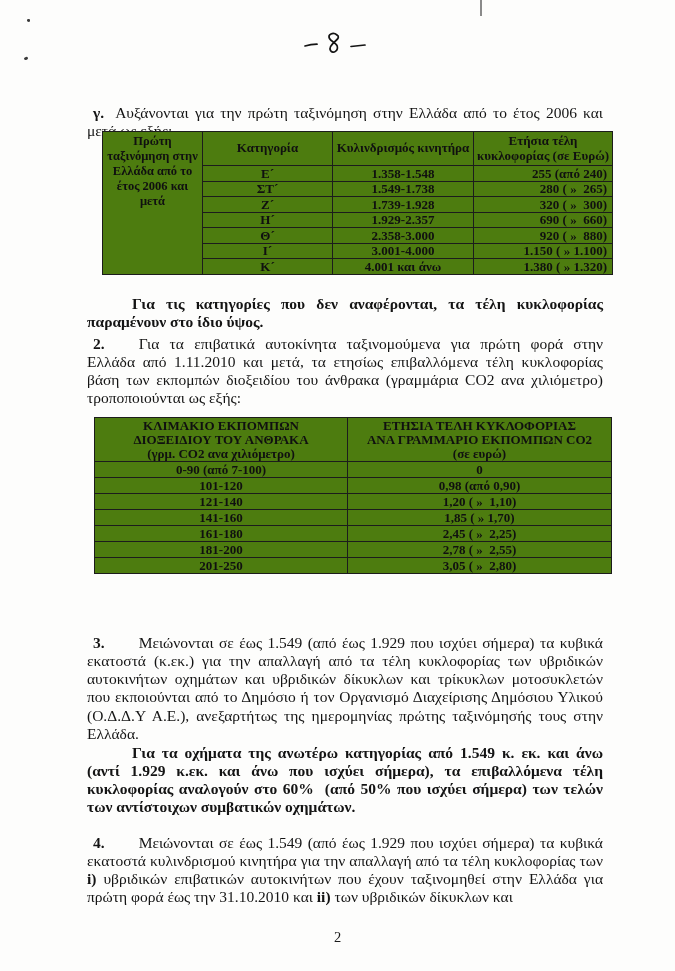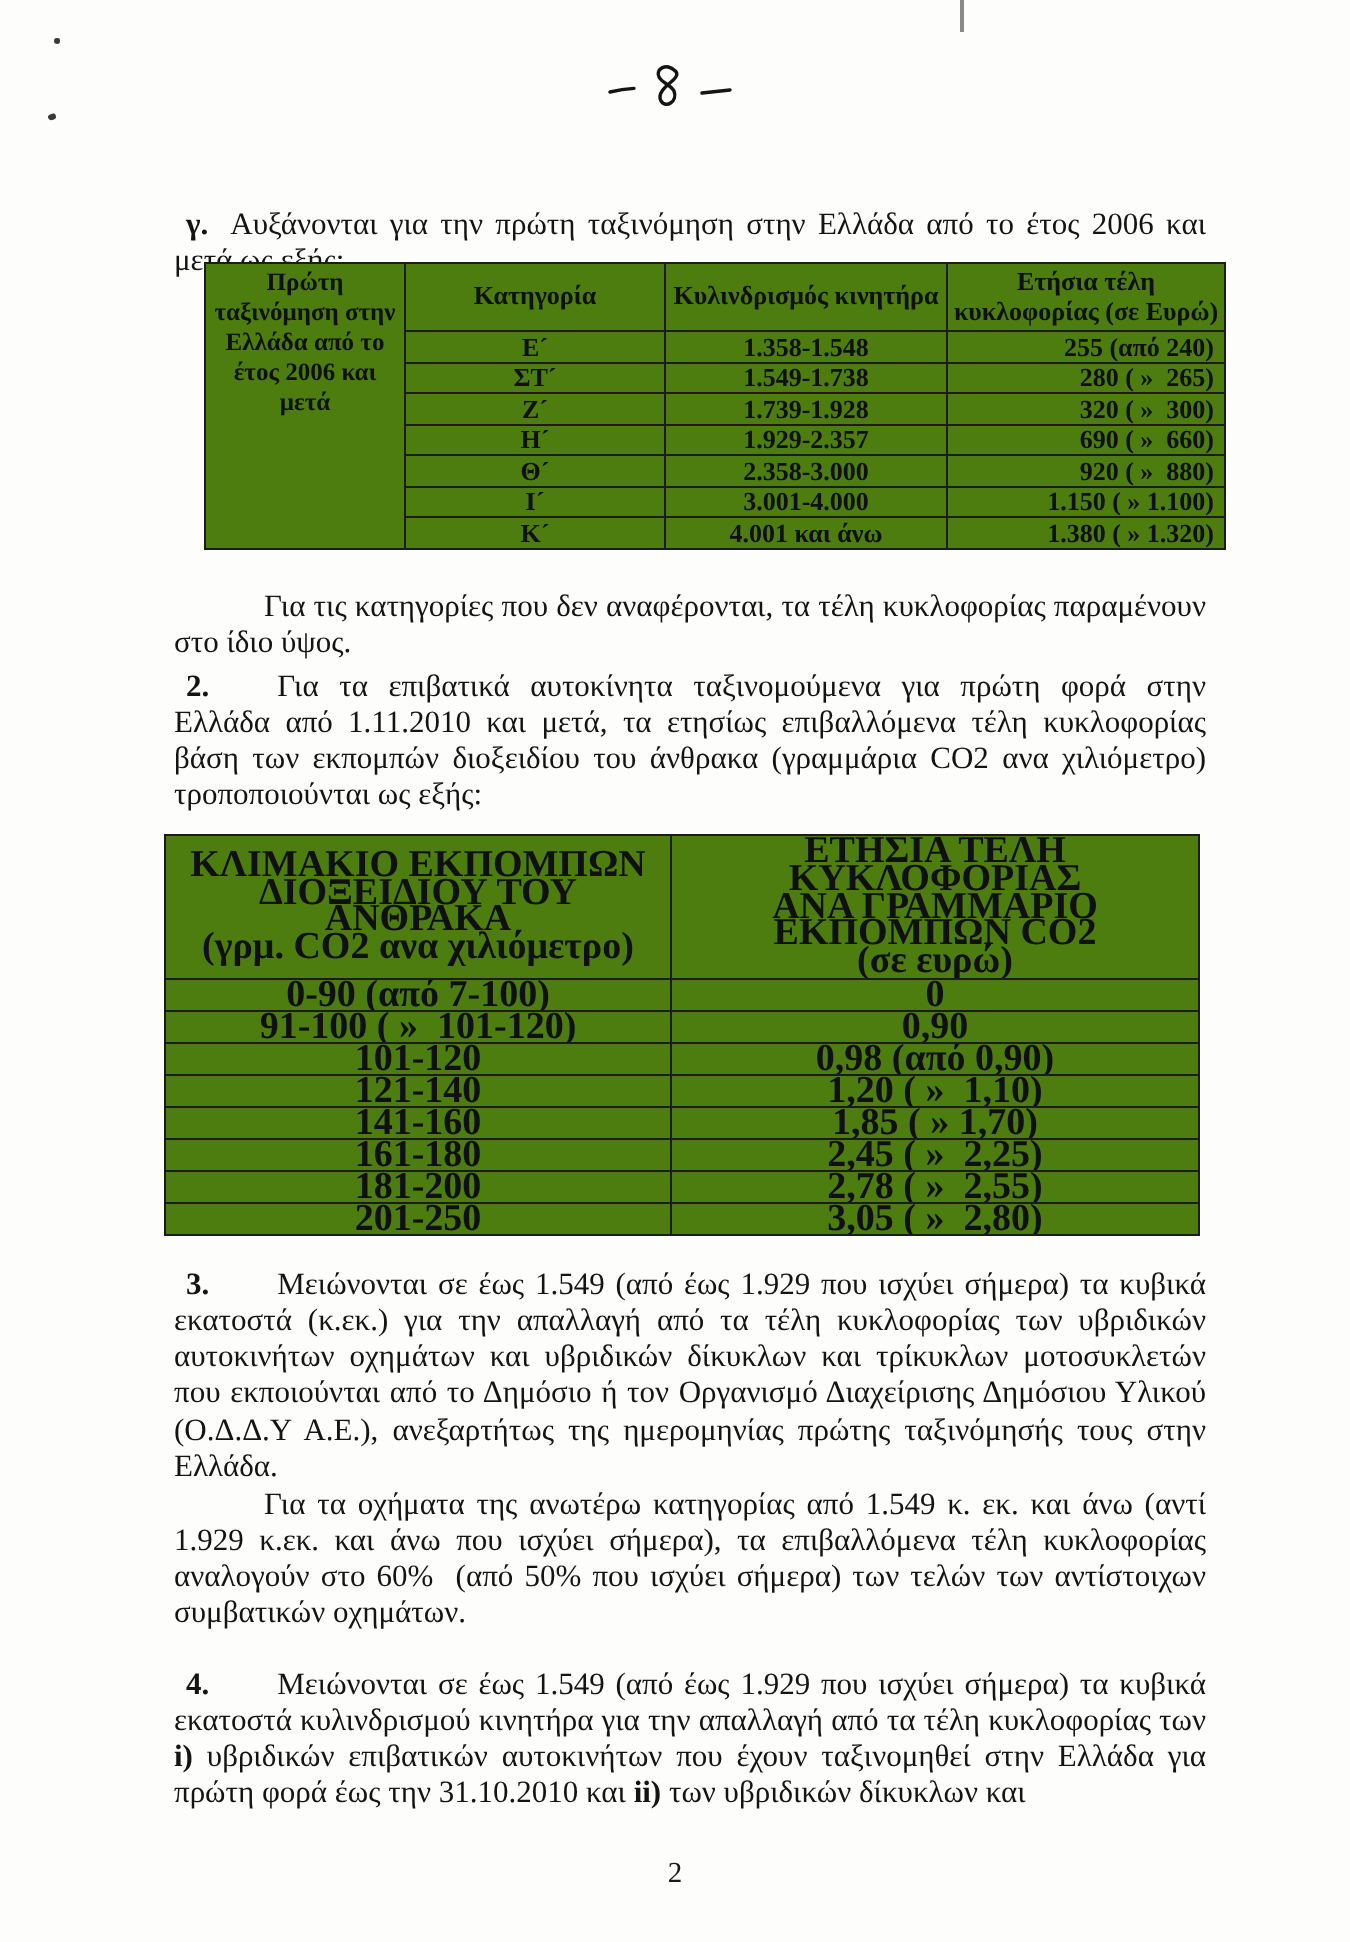--- a/index.html
+++ b/index.html
@@ -15,40 +15,40 @@
   }
   
   .para {
     position:absolute; left:87px; width:516px;
     font-size:15.5px; line-height:18.3px;
     text-align:justify; color:#141414;
   }
   .marker { font-weight:bold; margin-left:6px; }
   .tab    { display:inline-block; width:34px; }
   .tab-sm { display:inline-block; width:11px; }
-  .indent { text-indent:45px; }
+  .indent { text-indent:45px;font-weight:bold; }
   .b      { font-weight:bold; }
 
   
   table {
     position:absolute; border-collapse:collapse; table-layout:fixed;
     font-weight:bold; color:#101010; background:#4d7c0f;
   }
   td, th { border:1.5px solid #1c1c1c; padding:0; overflow:hidden; }
 
   #table1 { left:102px; top:131px; width:510px; font-size:13px; }
   #table1 th { height:33px; line-height:14.5px; text-align:center; vertical-align:middle; }
   #table1 .sidehead {
     font-size:12.5px; line-height:15px; text-align:center;
     vertical-align:top; padding:2px 3px 0 3px;
   }
   #table1 td.cat, #table1 td.cc { text-align:center; height:14.5px; line-height:13px; }
   #table1 td.fee { text-align:right; padding-right:5px; height:14.5px; line-height:13px; }
 
-  #table2 { left:82px; top:417px; width:517px; font-size:19px;padding-left:12px; }
+  #table2 { left:94px; top:417px; width:517px; font-size:13px;padding-left:12px; }
   #table2 th { vertical-align:middle; text-align:center; padding:1px 0; }
   #table2 th div { line-height:13.8px; }
   #table2 td { text-align:center; height:15px; line-height:13.5px; }
 
   
   .speck { position:absolute; background:#3a3a3a; border-radius:50% 40% 50% 60%; }
   .speck1 { left:27px; top:19px; width:3px; height:3px; }
   .speck2 { left:24px; top:57px; width:4px; height:3px; transform:rotate(-20deg); }
   .topline { position:absolute; left:480px; top:0; width:2px; height:16px; background:#8a8a8a; }
 
@@ -156,24 +156,20 @@
           <div>ΕΤΗΣΙΑ ΤΕΛΗ ΚΥΚΛΟΦΟΡΙΑΣ</div>
           <div>ΑΝΑ ΓΡΑΜΜΑΡΙΟ ΕΚΠΟΜΠΩΝ CO2</div>
           <div>(σε ευρώ)</div>
         </th>
       </tr>
       <tr>
           <td>0-90 (από 7-100)</td>
           <td>0</td>
         </tr>
       <tr>
-          <td>91-100 ( »&nbsp; 101-120)</td>
-          <td>0,90</td>
-        </tr>
-      <tr>
           <td>101-120</td>
           <td>0,98 (από 0,90)</td>
         </tr>
       <tr>
           <td>121-140</td>
           <td>1,20 ( »&nbsp; 1,10)</td>
         </tr>
       <tr>
           <td>141-160</td>
           <td>1,85 ( » 1,70)</td>

